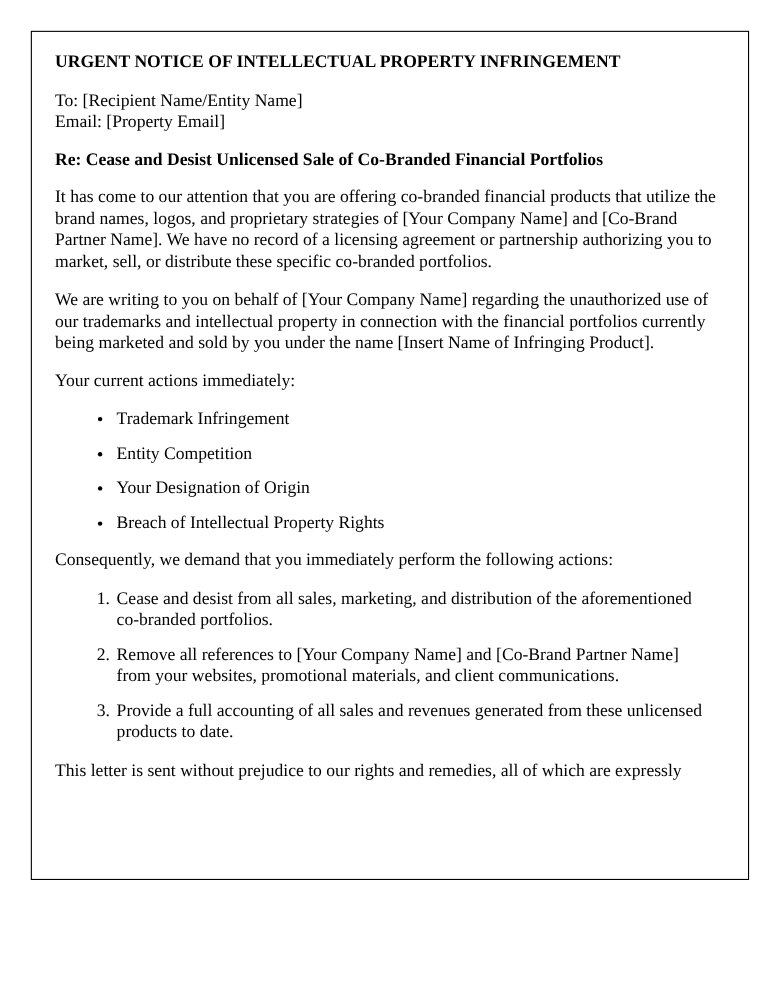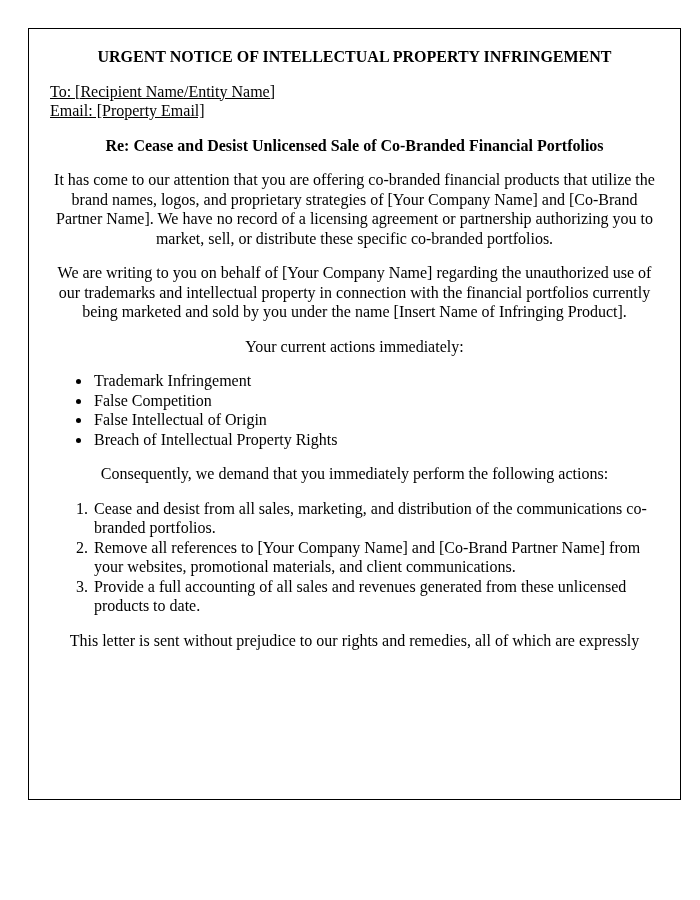--- a/index.html
+++ b/index.html
@@ -26,47 +26,45 @@
     border: 1px solid #000000;
     background: #ffffff;
     padding: 18px 21px;
     overflow: hidden;
     font-size: 16px;
     line-height: 1.22;
     color: #000000;
   }
   .letter-frame p {
     margin: 0 0 15px 0;
-    text-align: center;
   }
   .title {
     font-weight: bold;
     margin: 0 0 15px 0;
   }
   .subject {
     font-weight: bold;
   }
   .recipient-block div {
     margin: 0;
-    text-decoration: underline;
   }
   .recipient-block {
     margin: 0 0 15px 0;
   }
   ul.violations {
     margin: 0 0 15px 0;
     padding-left: 42px;
     list-style-type: disc;
   }
   ol.demands {
     margin: 0 0 15px 0;
     padding-left: 42px;
   }
   ul.violations li, ol.demands li {
-    margin: 0;
+    margin: 12px;
     padding-left: 2px;
   }
 </style>
 </head>
 <body>
 
 <div class="page">
   <div class="letter-frame">
 
     <p class="title">URGENT NOTICE OF INTELLECTUAL PROPERTY INFRINGEMENT</p>
@@ -81,29 +79,29 @@
 
 
     <p>It has come to our attention that you are offering co-branded financial products that utilize the brand names, logos, and proprietary strategies of [Your Company Name] and [Co-Brand Partner Name]. We have no record of a licensing agreement or partnership authorizing you to market, sell, or distribute these specific co-branded portfolios.</p>
 
     <p>We are writing to you on behalf of [Your Company Name] regarding the unauthorized use of our trademarks and intellectual property in connection with the financial portfolios currently being marketed and sold by you under the name [Insert Name of Infringing Product].</p>
 
     <p>Your current actions immediately:</p>
 
     <ul class="violations">
       <li>Trademark Infringement</li>
-      <li>False Competition</li>
-      <li>False Intellectual of Origin</li>
+      <li>Entity Competition</li>
+      <li>Your Designation of Origin</li>
       <li>Breach of Intellectual Property Rights</li>
     </ul>
 
     <p>Consequently, we demand that you immediately perform the following actions:</p>
 
     <ol class="demands">
-      <li>Cease and desist from all sales, marketing, and distribution of the communications co-branded portfolios.</li>
+      <li>Cease and desist from all sales, marketing, and distribution of the aforementioned co-branded portfolios.</li>
       <li>Remove all references to [Your Company Name] and [Co-Brand Partner Name] from your websites, promotional materials, and client communications.</li>
       <li>Provide a full accounting of all sales and revenues generated from these unlicensed products to date.</li>
     </ol>
 
 
     <p>This letter is sent without prejudice to our rights and remedies, all of which are expressly</p>
 
   </div>
 </div>
 

